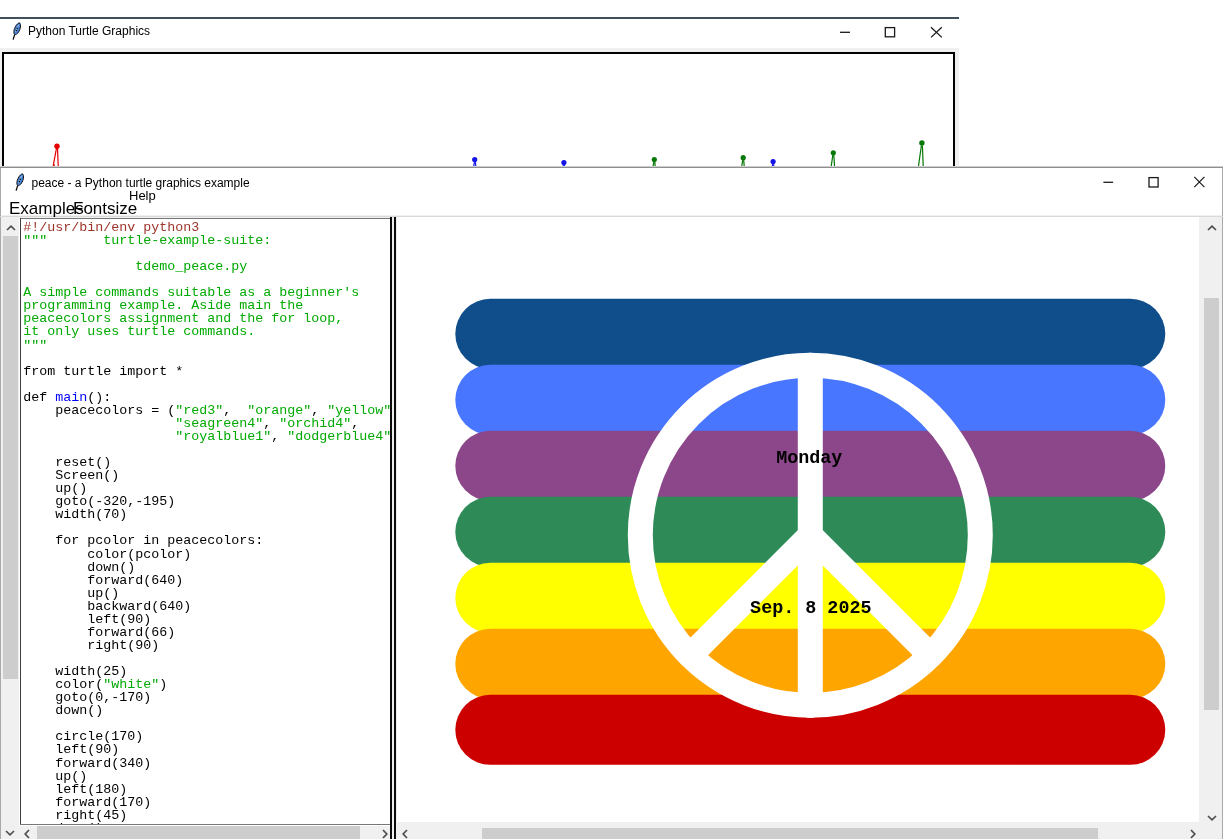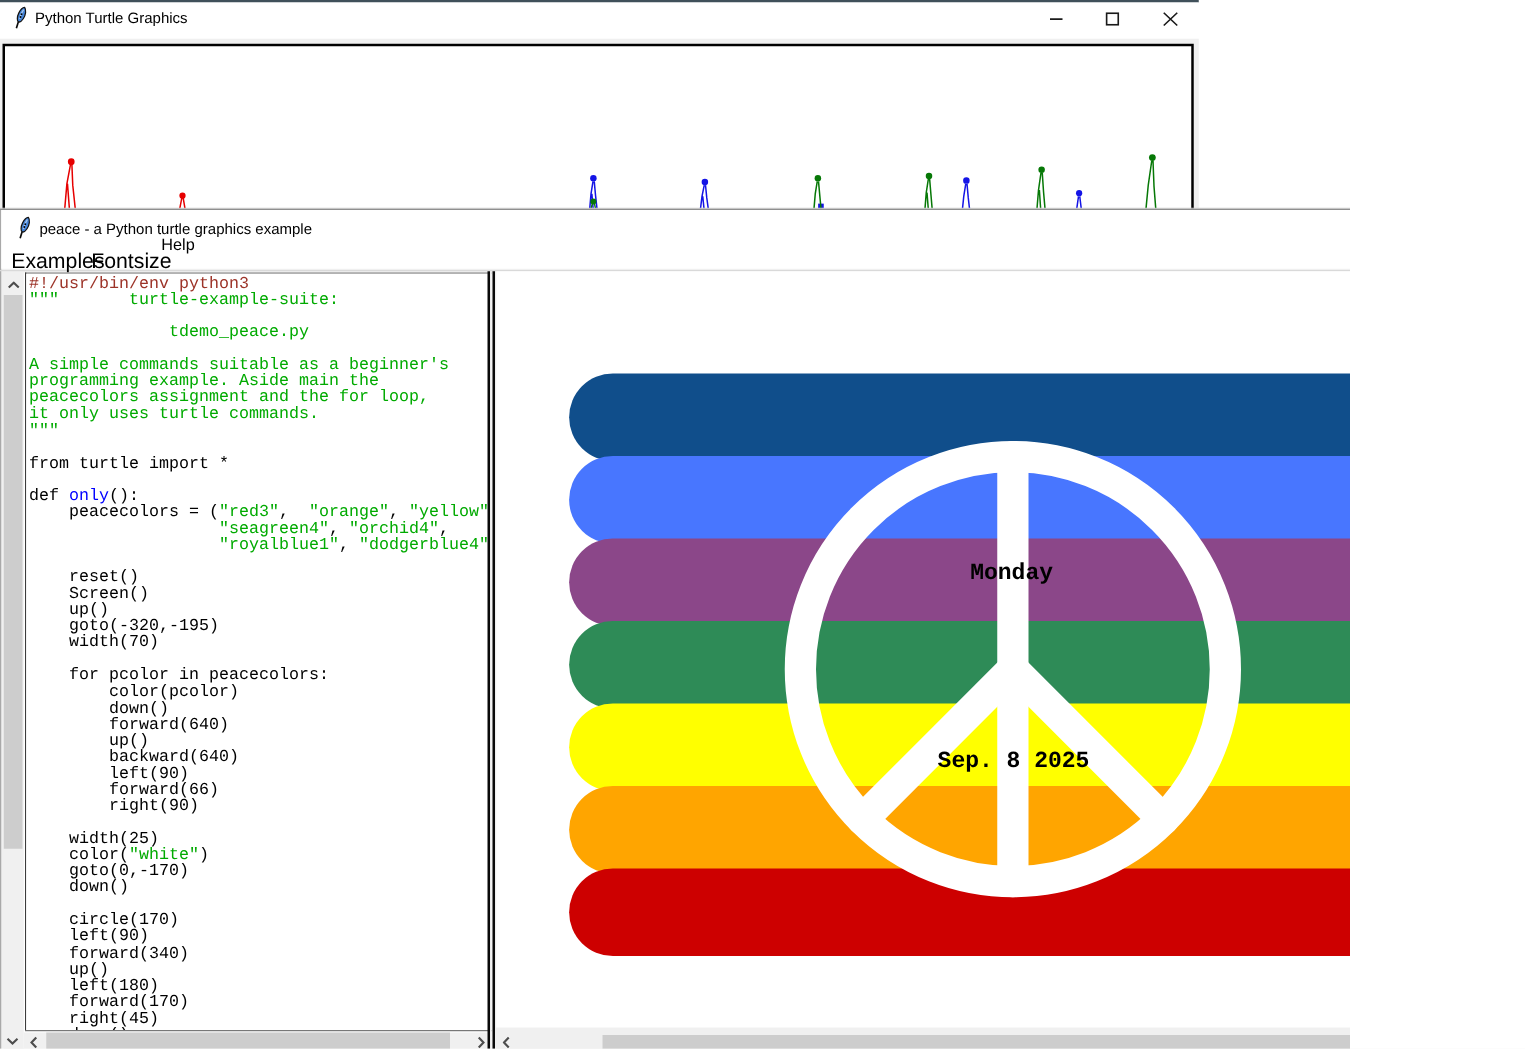--- a/index.html
+++ b/index.html
@@ -4,21 +4,21 @@
 body{width:1223px;height:839px;background:#fff;position:relative;overflow:hidden;
      font-family:"Liberation Sans",sans-serif;}
 .a{position:absolute}
 .ttl{font-size:12px;color:#000;white-space:nowrap}
 .mono{font-family:"Liberation Mono",monospace}
 pre{margin:0}
 .c{color:#9c3328}.s{color:#00aa00}.k{color:#000000}.d{color:#0000ff}
 </style></head>
 <body>
 
-<div class="a" id="w1" style="left:0;top:0;width:1118px;height:167px;overflow:hidden">
+<div class="a" id="w1" style="left:0;top:17px;width:1118px;height:167px;overflow:hidden">
   <div class="a" style="left:0;top:0;width:959px;height:1.5px;background:#40505a"></div>
   <div class="a" style="left:0;top:1.5px;width:959px;height:29px;background:#fff"></div>
 
   <svg class="a" style="left:9px;top:5px" width="13" height="19" viewBox="0 0 13 19">
     <path d="M10.7 0.9 C12.2 2.9 11.6 6.9 9.6 10.0 C8.4 11.8 6.8 13.0 5.7 12.4 C4.5 11.7 4.6 8.4 6.0 5.5 C7.3 2.7 9.5 0.6 10.7 0.9 Z" fill="#4584d8" stroke="#141414" stroke-width="1"></path>
     <path d="M9.9 2.7 C8.6 4.5 7.3 7.4 6.7 10.1" stroke="#a9c9ee" stroke-width="1" fill="none"></path>
     <circle cx="8.2" cy="6.3" r="0.75" fill="#000"></circle>
       <circle cx="7.4" cy="8.6" r="0.75" fill="#000"></circle>
     <path d="M5.7 12.4 L4.1 17.6" stroke="#0a0a0a" stroke-width="1.3" fill="none"></path>
   </svg>
@@ -59,21 +59,21 @@
       <path d="M832.8 138 L830.8 152 L829.6 166.8 M833.8 138 L834.8 153 L836 166.8 M831.5 152 L832.5 166.8" fill="none"></path>
       <circle cx="833.3" cy="135.7" r="2.6" stroke="none"></circle>
       <path d="M921.4 128.5 L918.6 148 L916.8 166.8 M922.4 128.5 L923.2 149 L924.6 166.8" fill="none"></path>
       <circle cx="921.9" cy="125.9" r="2.7" stroke="none"></circle>
       <circle cx="474.7" cy="161" r="2.4" stroke="none"></circle>
       <path d="M473.8 163 L472.8 166.8 M475.6 163 L476.4 166.8" fill="none" stroke-width="1.1"></path>
     </g>
   </svg>
 </div>
 
-<div class="a" id="w2" style="left:0;top:166px;width:1080px;height:673px;overflow:hidden">
+<div class="a" id="w2" style="left:0;top:166px;width:1223px;height:673px;overflow:hidden">
   <div class="a" style="left:0;top:0;width:1223px;height:1px;background:#cdcdcd"></div>
   <div class="a" style="left:0;top:1px;width:1223px;height:1.2px;background:#8f8f8f"></div>
   <div class="a" style="left:0;top:2.2px;width:1223px;height:670.8px;background:#f0f0f0;border-left:1px solid #a9a9a9;border-right:1px solid #a9a9a9;box-sizing:border-box"></div>
 
   <div class="a" style="left:1px;top:2.2px;width:1221px;height:47.3px;background:#fff"></div>
   <svg class="a" style="left:12px;top:7px" width="13" height="19" viewBox="0 0 13 19">
     <path d="M10.7 0.9 C12.2 2.9 11.6 6.9 9.6 10.0 C8.4 11.8 6.8 13.0 5.7 12.4 C4.5 11.7 4.6 8.4 6.0 5.5 C7.3 2.7 9.5 0.6 10.7 0.9 Z" fill="#4584d8" stroke="#141414" stroke-width="1"></path>
     <path d="M9.9 2.7 C8.6 4.5 7.3 7.4 6.7 10.1" stroke="#a9c9ee" stroke-width="1" fill="none"></path>
     <circle cx="8.2" cy="6.3" r="0.75" fill="#000"></circle>
       <circle cx="7.4" cy="8.6" r="0.75" fill="#000"></circle>
@@ -111,21 +111,21 @@
 <span class="s">              tdemo_peace.py</span>
 
 <span class="s">A simple commands suitable as a beginner's</span>
 <span class="s">programming example. Aside main the</span>
 <span class="s">peacecolors assignment and the for loop,</span>
 <span class="s">it only uses turtle commands.</span>
 <span class="s">"""</span>
 
 <span class="k">from</span> turtle <span class="k">import</span> *
 
-<span class="k">def</span> <span class="d">only</span>():
+<span class="k">def</span> <span class="d">main</span>():
     peacecolors = (<span class="s">"red3"</span>,  <span class="s">"orange"</span>, <span class="s">"yellow"</span>,
                    <span class="s">"seagreen4"</span>, <span class="s">"orchid4"</span>,
                    <span class="s">"royalblue1"</span>, <span class="s">"dodgerblue4"</span>)
 
     reset()
     Screen()
     up()
     goto(-320,-195)
     width(70)
 

